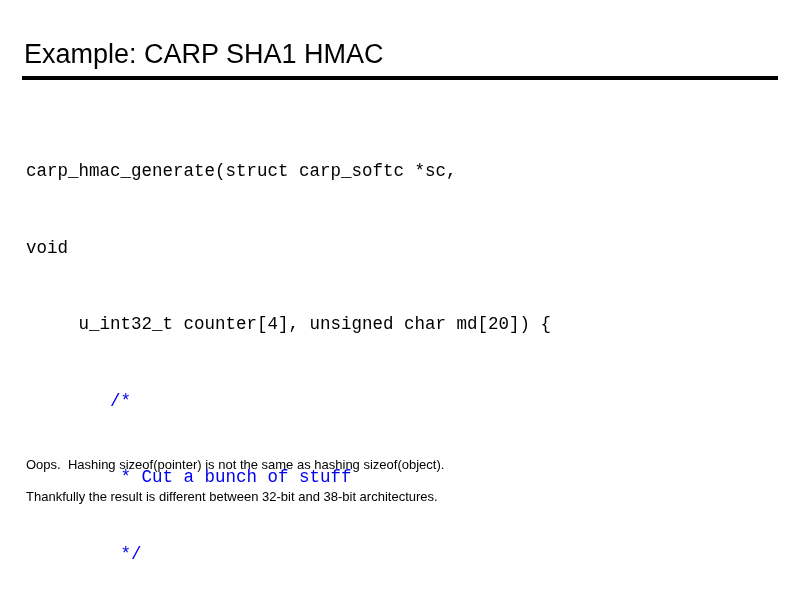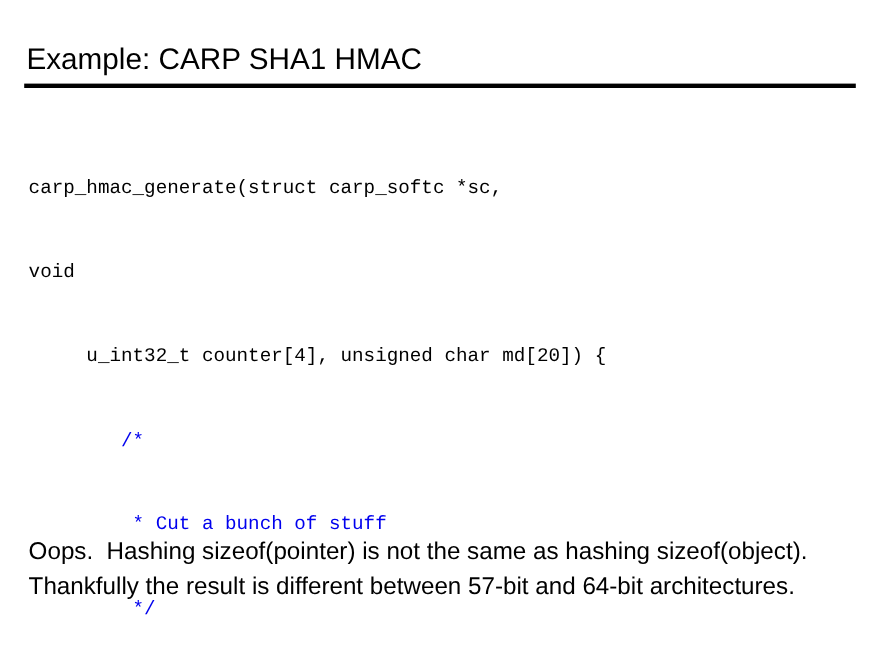--- a/index.html
+++ b/index.html
@@ -53,24 +53,24 @@
   }
   .code-line {
     white-space: pre;
   }
   .c-black { color: #000000; }
   .c-blue  { color: #0000ee; }
 
   .note-block {
     position: absolute;
     left: 26px;
-    top: 485px;
+    top: 449px;
     width: 752px;
     font-family: "Liberation Sans", sans-serif;
-    font-size: 22px;
+    font-size: 13px;
     line-height: 32px;
     color: #000000;
   }
   .note-line {
     white-space: pre;
   }
 </style>
 </head>
 <body>
 
@@ -89,16 +89,16 @@
     <div class="code-line c-blue">         */</div>
     
     
     
     
     
   </div>
 
   <div class="note-block">
     <div class="note-line">Oops.  Hashing sizeof(pointer) is not the same as hashing sizeof(object).</div>
-    <div class="note-line">Thankfully the result is different between 57-bit and 64-bit architectures.</div>
+    <div class="note-line">Thankfully the result is different between 32-bit and 38-bit architectures.</div>
   </div>
 
 </div>
 
 </body></html>

